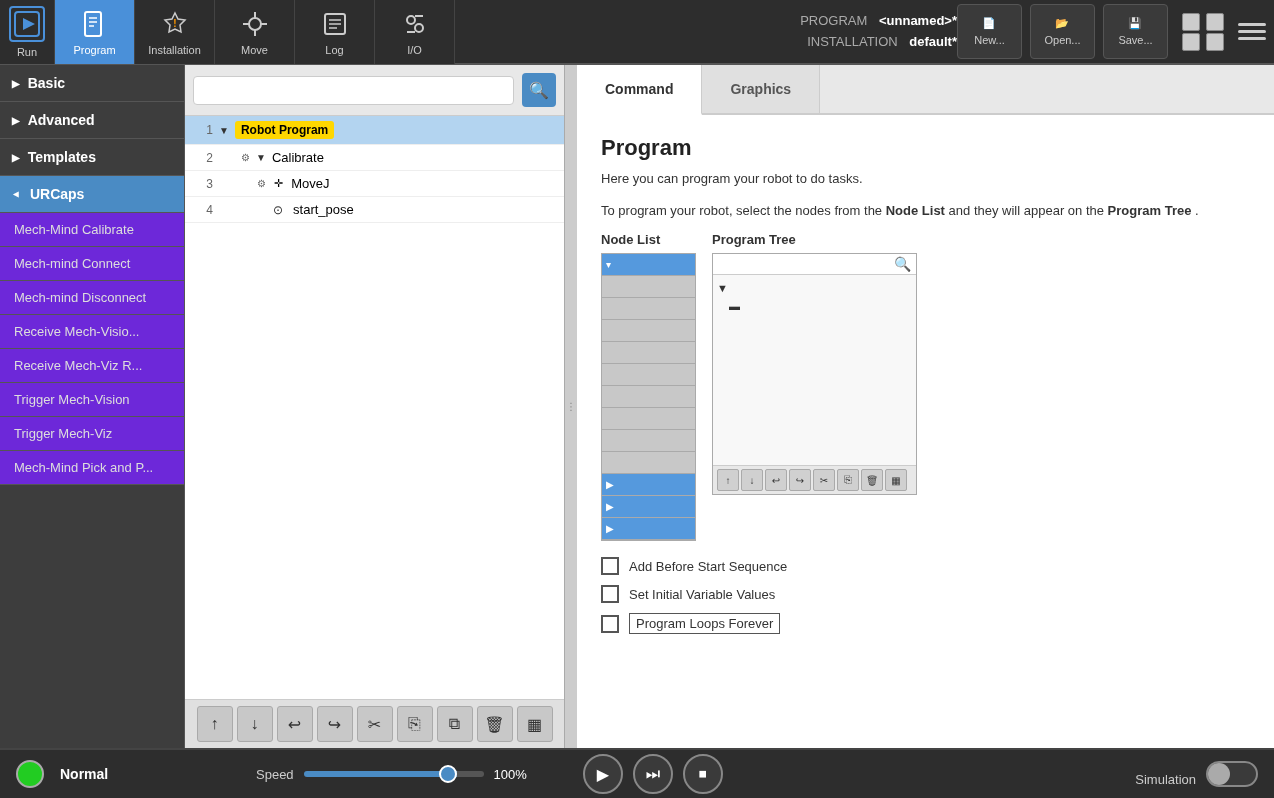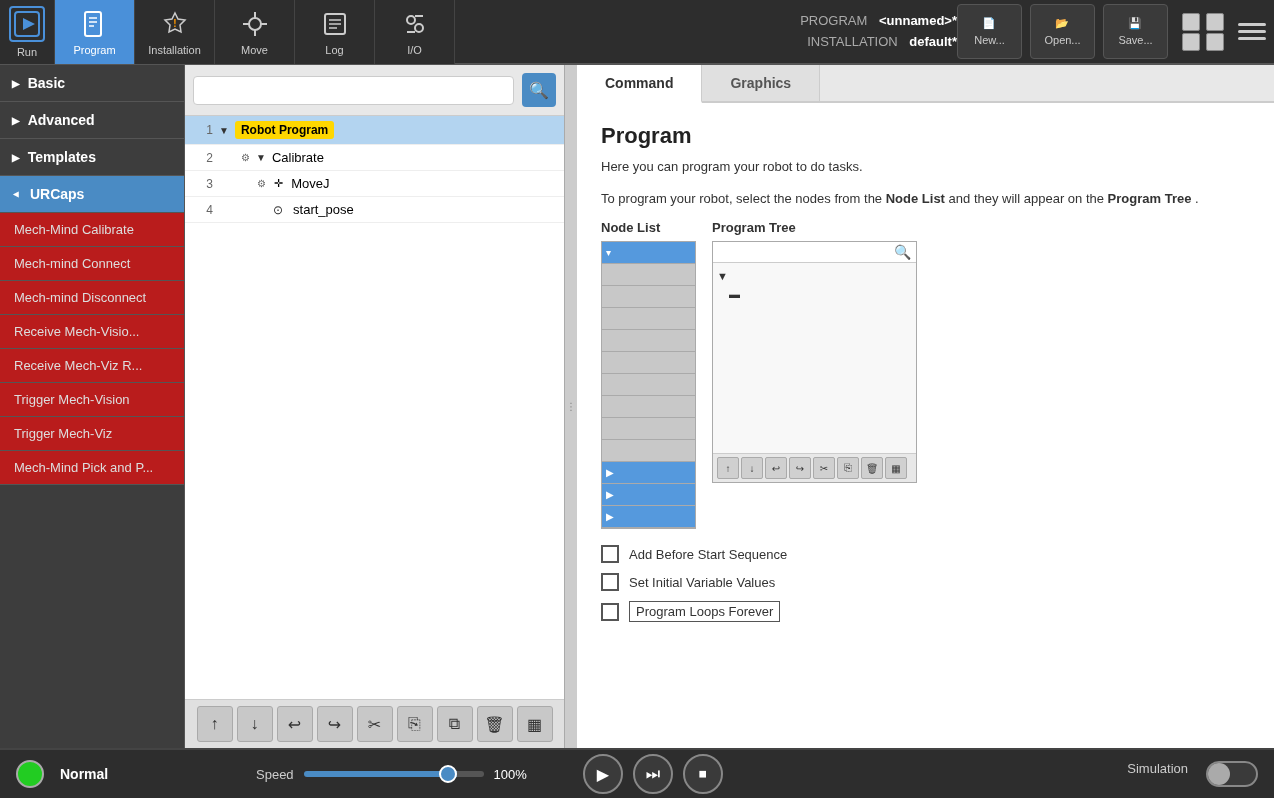--- a/index.html
+++ b/index.html
@@ -132,21 +132,21 @@
     .sidebar-section .arrow { font-size: 10px; }
     .sidebar-section .arrow.open { transform: rotate(90deg); display: inline-block; }
 
     .sidebar-item {
       display: flex;
       align-items: center;
       padding: 9px 14px;
       color: #ddd;
       font-size: 13px;
       cursor: pointer;
-      background: #b91c1c;
+      background: #6d28d9;
       border-bottom: 1px solid #555;
     }
 
     
     #middle {
       width: 380px;
       background: #f0f0f0;
       display: flex;
       flex-direction: column;
       border-right: 1px solid #aaa;
@@ -244,21 +244,21 @@
       background: white;
       display: flex;
       flex-direction: column;
     }
     .tab-bar {
       display: flex;
       background: #e8e8e8;
       border-bottom: 2px solid #ccc;
     }
     .tab {
-      padding: 10px 28px;
+      padding: 16px 28px;
       cursor: pointer;
       font-size: 14px;
       font-weight: bold;
       color: #555;
       border-right: 1px solid #ccc;
       background: #e0e0e0;
     }
     .tab.active {
       background: white;
       color: #333;
@@ -449,22 +449,22 @@
       border-radius: 50%;
       display: flex;
       align-items: center;
       justify-content: center;
       cursor: pointer;
       color: white;
       font-size: 16px;
     }
     .simulation-section {
       display: flex;
-      align-items: flex-start;
-      gap: 18px;
+      align-items: flex-end;
+      gap: 10px;
       margin-left: auto;
     }
     .sim-label { color: #ccc; font-size: 13px; }
     .toggle-switch {
       width: 52px; height: 26px;
       background: #3a3a3a;
       border: 2px solid #888;
       border-radius: 13px;
       position: relative;
       cursor: pointer;

